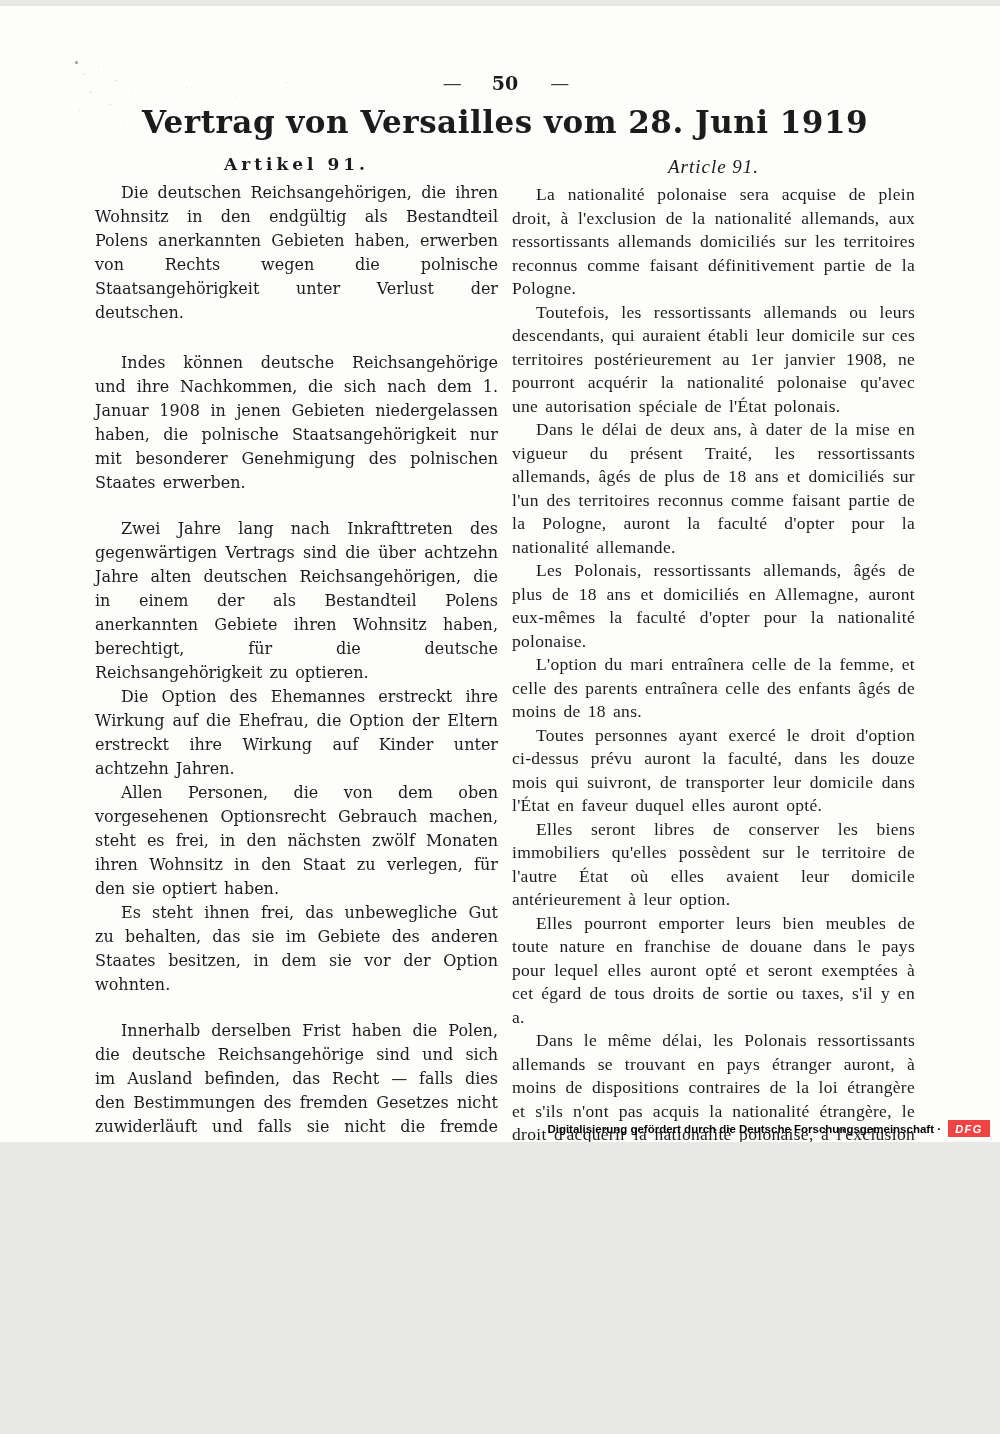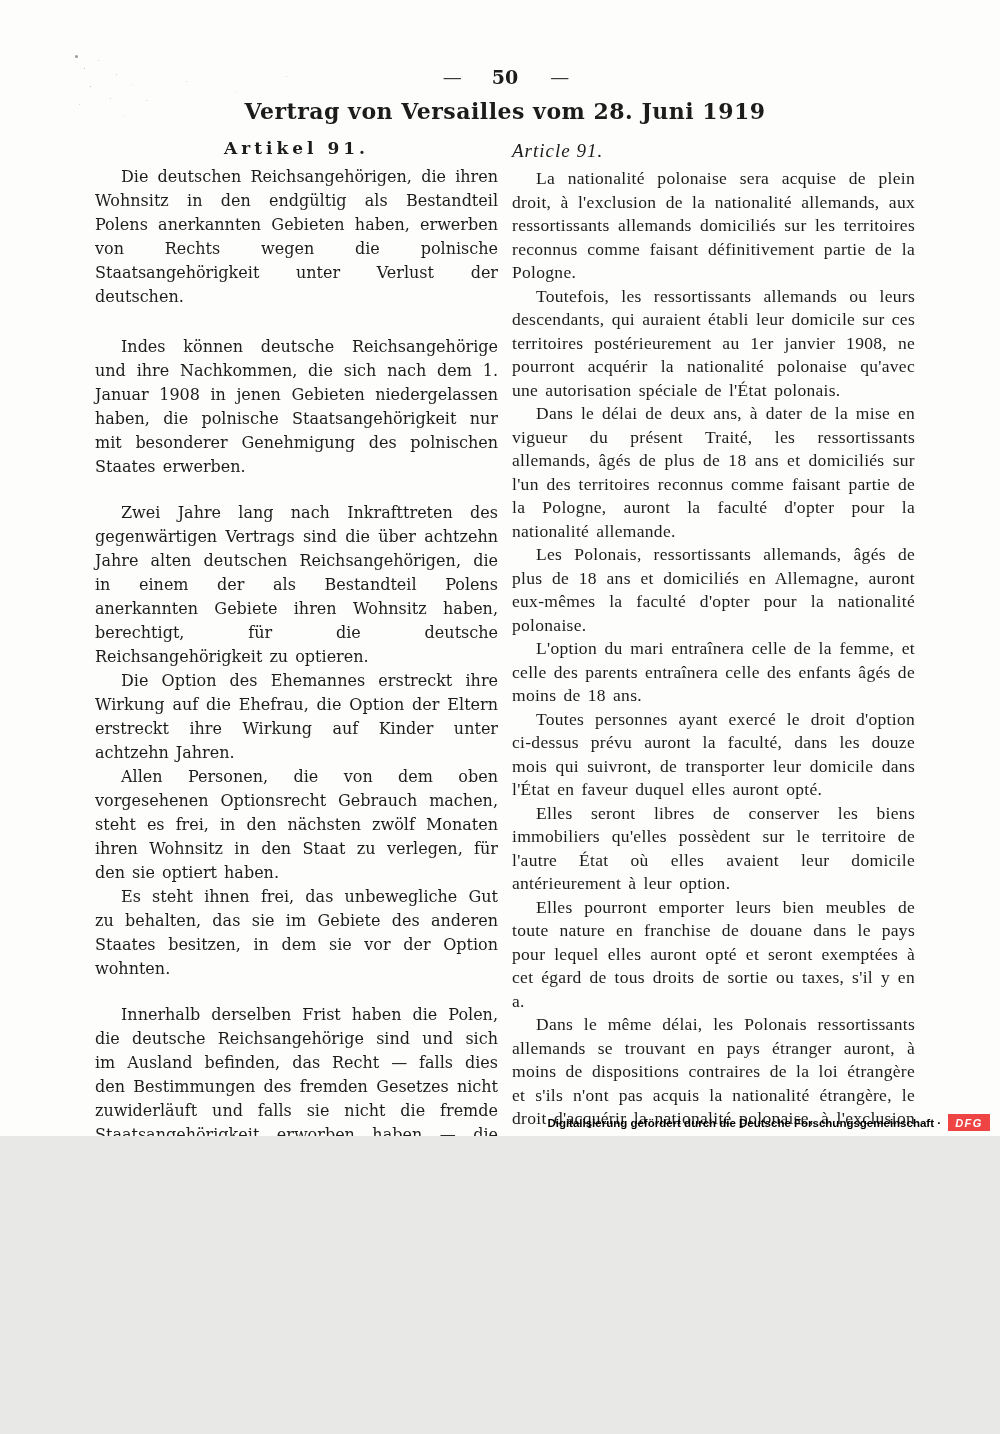--- a/index.html
+++ b/index.html
@@ -1,20 +1,20 @@
 <!DOCTYPE html>
 <html><head>
 <meta charset="utf-8">
 <style>
   html, body { margin: 0; padding: 0; background: #e8e8e6; }
   .page {
     position: relative;
     width: 1000px;
     height: 1136px;
-    margin: 0 auto;
+    margin: 6px auto;
     background: #fdfdfb;
     color: #1c1c1c;
     overflow: hidden;
   }
   .content { padding: 66px 85px 0 95px; }
 
   
   .noise {
     position: absolute; top: 55px; left: 75px; width: 3px; height: 3px;
     background: #9a9a98; border-radius: 50%;
@@ -30,21 +30,21 @@
     font-size: 19px;
     margin-bottom: 10px;
   }
   .pageno-row .dash { color: #3a3a3a; letter-spacing: -2px; }
   .pageno-row .num { font-weight: bold; margin: 0 26px; }
 
   .doc-title {
     text-align: center;
     font-family: "DejaVu Serif", serif;
     font-weight: bold;
-    font-size: 22px;
+    font-size: 31px;
     letter-spacing: 0.5px;
     margin: 2px 0 14px 0;
   }
 
   .columns { display: flex; gap: 14px; }
   .col { box-sizing: border-box; }
   .col-de { width: 403px; }
   .col-fr { width: 403px; }
 
   .heading-de {
@@ -52,21 +52,21 @@
     font-weight: bold;
     font-size: 17px;
     text-align: center;
     letter-spacing: 4px;
     margin: 0 0 7px 0;
   }
   .heading-fr {
     font-family: "Liberation Serif", serif;
     font-style: italic;
     font-size: 19px;
-    text-align: left;
+    text-align: center;
     letter-spacing: 1px;
     margin: 2px 0 5px 0;
   }
   .heading-mid { margin-top: 12px; margin-bottom: 8px; }
 
   .col-de p {
     font-family: "DejaVu Serif", serif;
     font-weight: normal;
     font-size: 16px;
     line-height: 24px;

